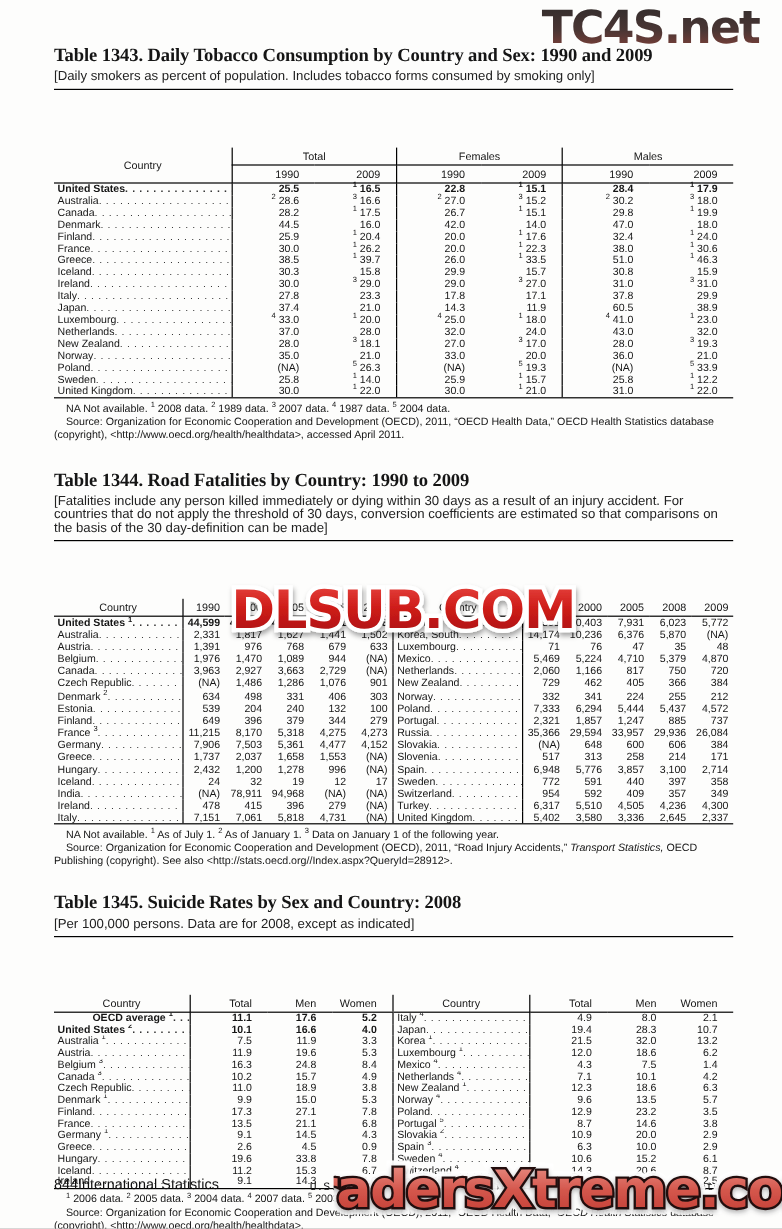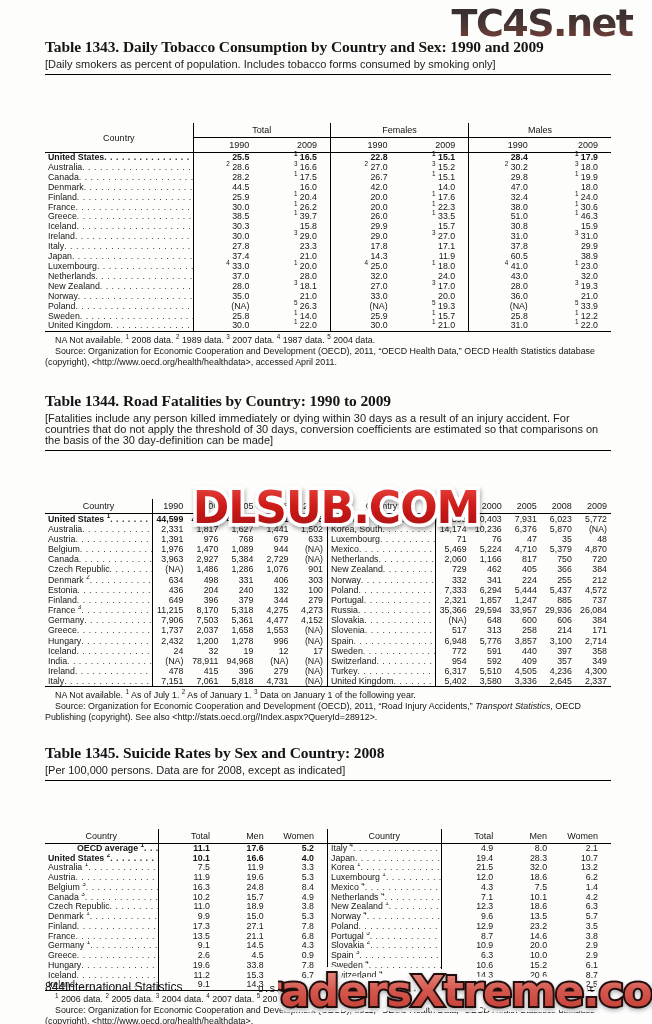--- a/index.html
+++ b/index.html
@@ -444,21 +444,21 @@
               </tr>
               <tr>
                 <td class="cname">
                   <span class="flex">
                     <span class="nm">Canada</span>
                     <span class="ldr"></span>
                   </span>
                 </td>
                 <td class="cnum">3,963</td>
                 <td class="cnum">2,927</td>
-                <td class="cnum">5,384</td>
+                <td class="cnum">3,663</td>
                 <td class="cnum">2,729</td>
                 <td class="cnum">(NA)</td>
               </tr>
               <tr>
                 <td class="cname">
                   <span class="flex">
                     <span class="nm">Czech Republic</span>
                     <span class="ldr"></span>
                   </span>
                 </td>
@@ -481,21 +481,21 @@
                 <td class="cnum">406</td>
                 <td class="cnum">303</td>
               </tr>
               <tr>
                 <td class="cname">
                   <span class="flex">
                     <span class="nm">Estonia</span>
                     <span class="ldr"></span>
                   </span>
                 </td>
-                <td class="cnum">436</td>
+                <td class="cnum">539</td>
                 <td class="cnum">204</td>
                 <td class="cnum">240</td>
                 <td class="cnum">132</td>
                 <td class="cnum">100</td>
               </tr>
               <tr>
                 <td class="cname">
                   <span class="flex">
                     <span class="nm">Finland</span>
                     <span class="ldr"></span>

